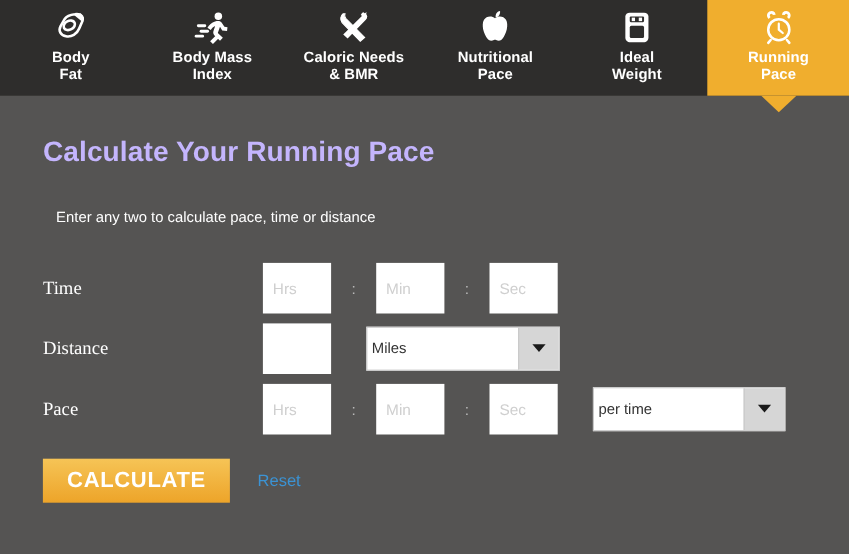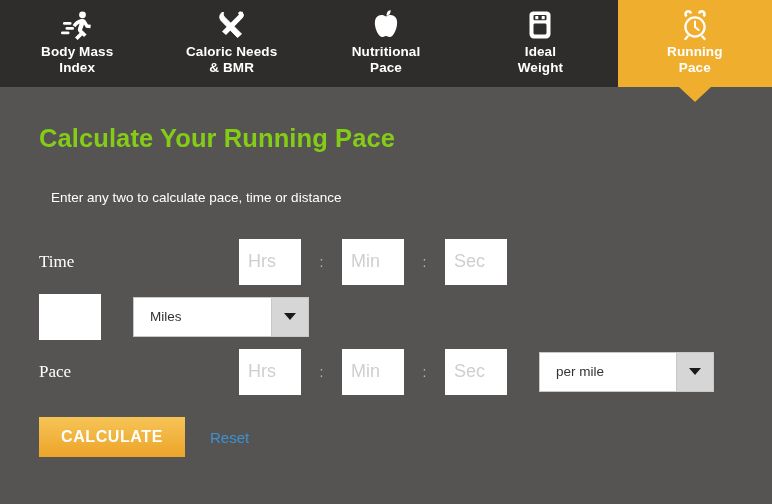--- a/index.html
+++ b/index.html
@@ -63,21 +63,21 @@
     border-right: 16px solid transparent;
     border-top: 15px solid #f0ae2e;
   }
 
   
   .content {
     position: relative;
     padding: 0 0 0 39px;
   }
   .page-title {
-    color: #84cc16;
+    color: #c4b5fd;
     font-size: 25.5px;
     font-weight: bold;
     letter-spacing: .1px;
     margin: 0;
     padding-top: 37px;
   }
   .subtitle {
     color: #ffffff;
     font-size: 13.5px;
     margin: 12px;
@@ -105,21 +105,21 @@
     align-items: center;
   }
 
   .txtbox {
     width: 62px;
     height: 46px;
     background: #ffffff;
     border: 0;
     box-sizing: border-box;
     font-family: "Liberation Sans", sans-serif;
-    font-size: 18px;
+    font-size: 14px;
     color: #444;
     padding: 0 9px;
     outline: none;
   }
   .txtbox::placeholder { color: #cfcfcf; }
   .colon {
     width: 41px;
     text-align: center;
     color: #b9b9b9;
     font-size: 14px;
@@ -133,21 +133,21 @@
     border: 1px solid #c8c8c8;
     box-sizing: border-box;
     align-items: stretch;
     cursor: pointer;
     min-width: 175px;
   }
   .select .sel-value {
     flex: 1 1 auto;
     display: flex;
     align-items: center;
-    padding-left: 16px;
+    padding-left: 4px;
     font-size: 13.5px;
     color: #333333;
   }
   .select .sel-arrow {
     flex: 0 0 36px;
     background: #d6d6d6;
     border-left: 1px solid #c8c8c8;
     display: flex;
     align-items: center;
     justify-content: center;
@@ -169,41 +169,54 @@
   .actions {
     display: flex;
     align-items: center;
     margin-top: 18px;
   }
   .btn-calculate {
     background: linear-gradient(#f6c456, #eda429);
     border: 0;
     color: #ffffff;
     font-family: "Liberation Sans", sans-serif;
-    font-size: 16px;
+    font-size: 20px;
     font-weight: bold;
     letter-spacing: .6px;
     padding: 0 22px;
     height: 40px;
     line-height: 40px;
     cursor: pointer;
   }
   .reset-link {
     color: #3b93d4;
     font-size: 15px;
     margin-left: 25px;
     text-decoration: none;
     cursor: pointer;
   }
 </style>
 </head>
 <body>
 
 <div class="navbar">
 
+  <div class="nav-tab">
+    <span class="nav-icon">
+      <svg viewBox="0 0 34 32" width="34" height="32">
+        <g fill="#ffffff">
+          <path d="M21 4 C26 3 29 6 28 10 L25 17 C23 22 18 25 13 24 C8 23 6 19 8 15 L12 8 C14 5 17 4.5 21 4 Z" fill="none" stroke="#ffffff" stroke-width="2.4"></path>
+          <ellipse cx="16" cy="14" rx="5.4" ry="4" transform="rotate(-28 16 14)" fill="none" stroke="#ffffff" stroke-width="2.4"></ellipse>
+          <path d="M20 4.5 L26.5 3 L29.5 7.5 L27.5 10.5 Z"></path>
+        </g>
+      </svg>
+    </span>
+    <span class="nav-label">Body
+Fat</span>
+  </div>
 
   <div class="nav-tab">
     <span class="nav-icon">
       <svg viewBox="0 0 34 32" width="34" height="32">
         <g fill="#ffffff">
           <circle cx="22.5" cy="5.8" r="3.4"></circle>
           <path d="M19.5 10.5 C16.5 11.5 14 13.8 12.6 16.2 L15.6 18.2 C16.6 16.6 18 15.3 19.6 14.6 L18 19.5 C17.6 21 18 22.2 19 23.2 L24 28 L26.6 25.4 L22 21 L24 15.4 L26 18.8 L30.4 19.2 L30.8 15.8 L28 15.4 L25.6 11.6 C24.5 10.2 22.7 9.7 19.5 10.5 Z"></path>
           <path d="M20 23.5 L15 28.6 L17.6 31 L22.6 26 Z"></path>
           <rect x="3" y="13" width="8.5" height="2.7" rx="1.3"></rect>
           <rect x="5.5" y="18" width="8.5" height="2.7" rx="1.3"></rect>
@@ -293,41 +306,42 @@
       <div class="fieldzone">
         <input class="txtbox" type="text" placeholder="Hrs" style="">
         <span class="colon">:</span>
         <input class="txtbox" type="text" placeholder="Min" style="">
         <span class="colon">:</span>
         <input class="txtbox" type="text" placeholder="Sec" style="">
       </div>
     </div>
 
     <div class="form-row row-distance">
+      <span class="row-label">Distance</span>
       <div class="fieldzone">
         <input class="txtbox dist-input" type="text" placeholder="" style="">
         <div class="select">
           <span class="sel-value">Miles</span>
           <span class="sel-arrow">
             <span class="caret"></span>
           </span>
         </div>
       </div>
     </div>
 
     <div class="form-row row-pace">
       <span class="row-label">Pace</span>
       <div class="fieldzone">
         <input class="txtbox" type="text" placeholder="Hrs" style="">
         <span class="colon">:</span>
         <input class="txtbox" type="text" placeholder="Min" style="">
         <span class="colon">:</span>
         <input class="txtbox" type="text" placeholder="Sec" style="">
         <div class="select">
-          <span class="sel-value">per mile</span>
+          <span class="sel-value">per time</span>
           <span class="sel-arrow">
             <span class="caret"></span>
           </span>
         </div>
       </div>
     </div>
 
     <div class="actions">
       <button class="btn-calculate">CALCULATE</button>
       <a class="reset-link">Reset</a>

